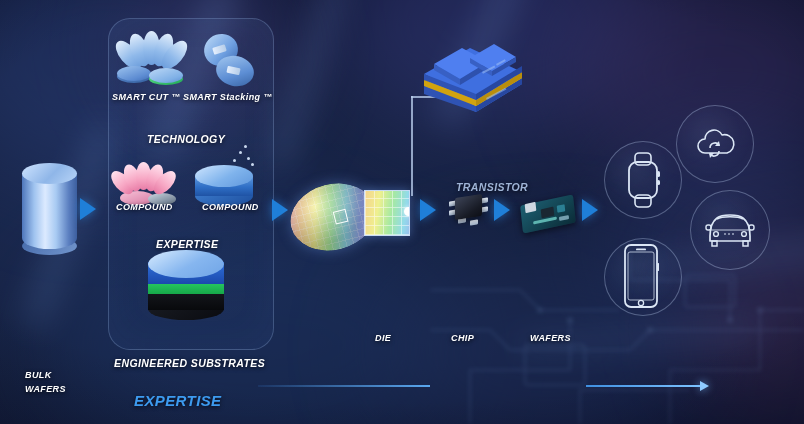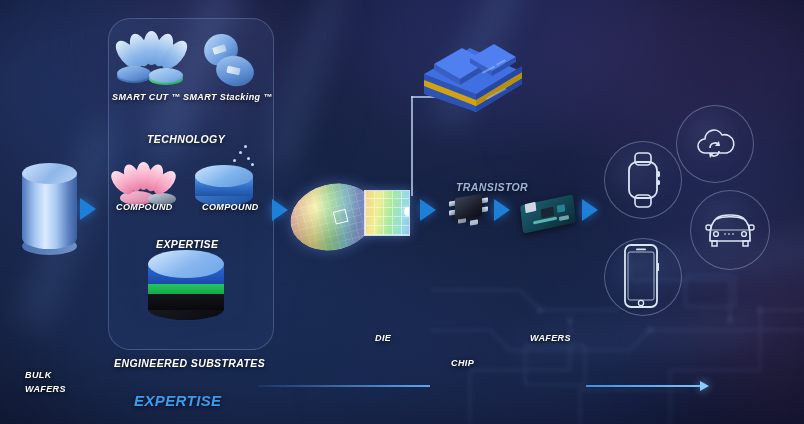--- a/index.html
+++ b/index.html
@@ -397,20 +397,20 @@
   </svg>
 
   <div class="lbl lbl-sm" style="left:25px;top:368px;line-height:14px;">BULK
 WAFERS</div>
 
   <div class="lbl lbl-md" style="left:114px;top:357px;">ENGINEERED SUBSTRATES</div>
 
   <div class="lbl accent" style="left:134px;top:392px;font-size:15px;">EXPERTISE</div>
 
   <div class="lbl lbl-sm" style="left:375px;top:333px;">DIE</div>
-  <div class="lbl lbl-sm" style="left:451px;top:333px;margin-top:25px;">CHIP</div>
+  <div class="lbl lbl-sm" style="left:451px;top:333px;">CHIP</div>
   <div class="lbl lbl-sm" style="left:530px;top:333px;">WAFERS</div>
 
   <div class="dline" style="left:258px;top:385px;width:172px;"></div>
   <div class="dline2" style="left:586px;top:385px;width:118px;"></div>
   <div class="dhead" style="left:700px;top:381px;"></div>
 
 </div>
 
 </body></html>

